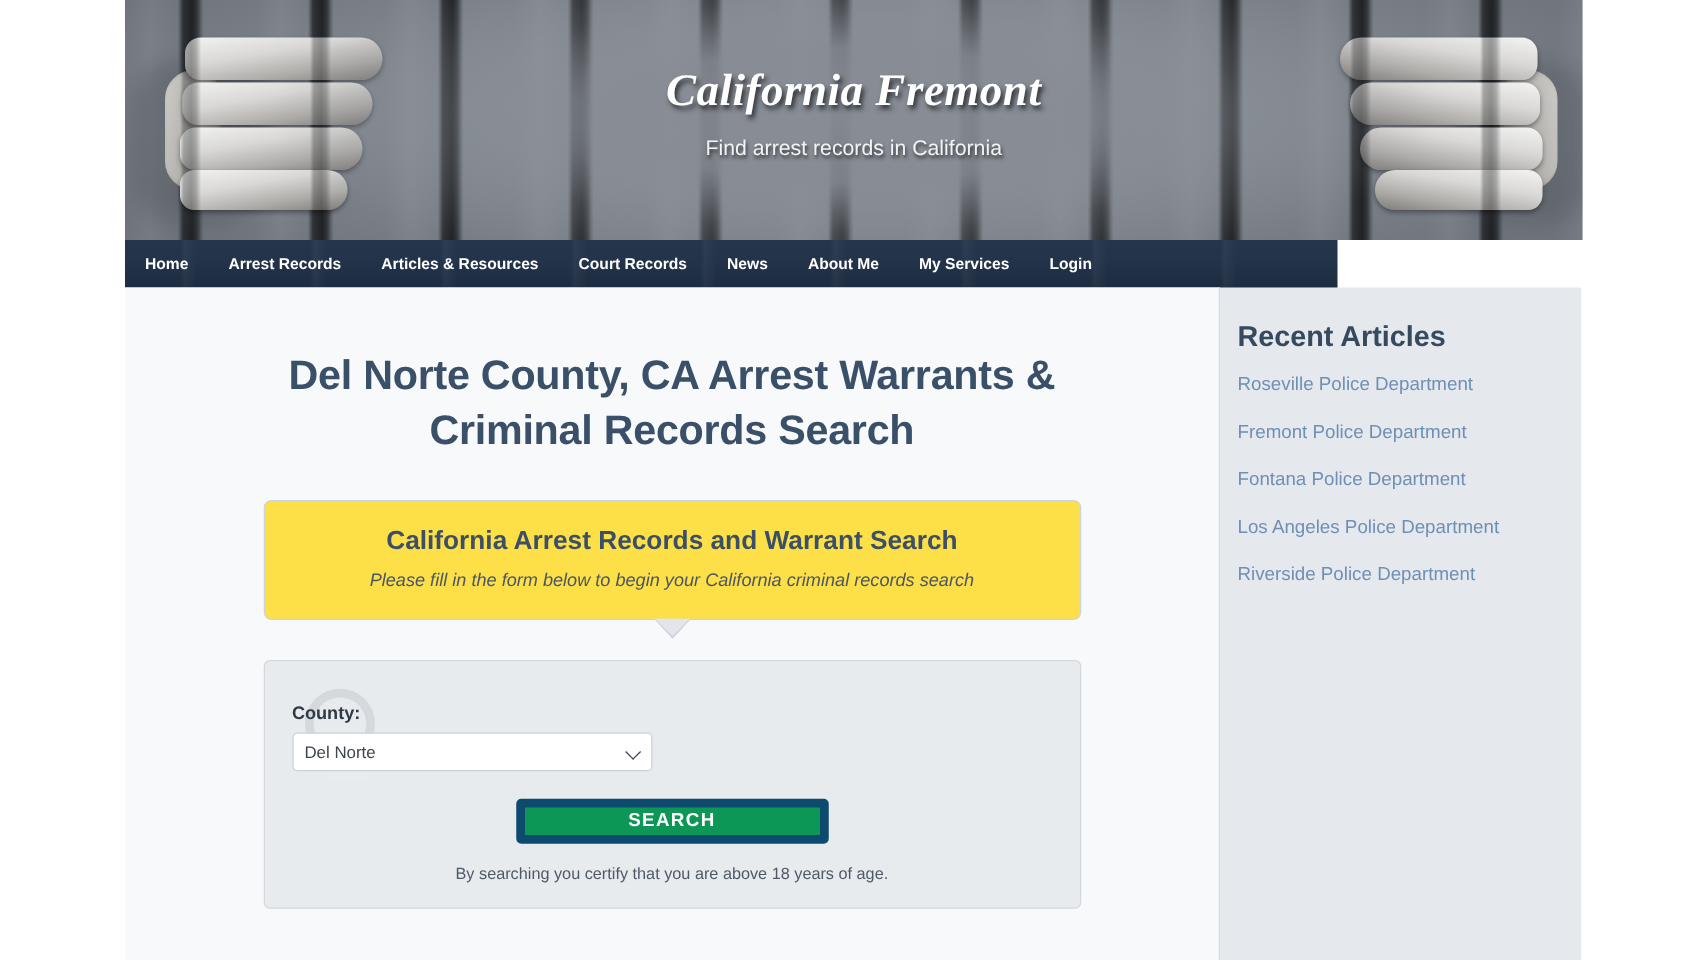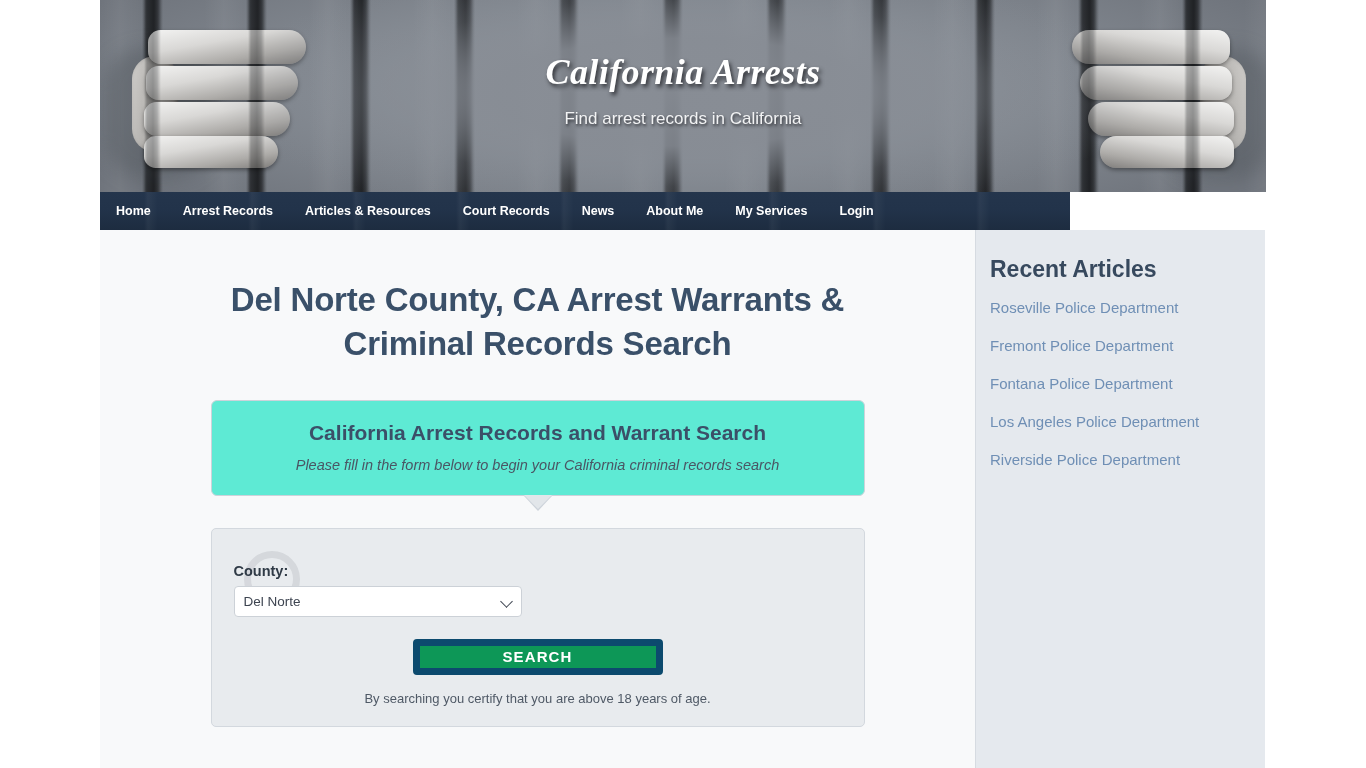--- a/index.html
+++ b/index.html
@@ -195,21 +195,21 @@
     font-size: 33px;
     font-weight: bold;
     line-height: 1.33;
     color: #3a5069;
     letter-spacing: -0.2px;
   }
 
   
   .callout-wrap { position:relative; margin: 34px auto 0; width: 654px; }
   .callout {
-    background: #5eead4;
+    background: #fde047;
     border: 1px solid #cdd3da;
     border-radius: 6px;
     padding: 20px 20px 22px;
     text-align:center;
     position:relative;
   }
   .callout h2 {
     margin: 0 0 12px 0;
     font-size: 21px;
     font-weight: bold;
@@ -369,21 +369,21 @@
         <div class="knuckle k1"></div>
         <div class="knuckle k2"></div>
         <div class="knuckle k3"></div>
         <div class="knuckle k4"></div>
       </div>
 
       <div class="bars-front"></div>
       <div class="banner-veil"></div>
 
       <div class="banner-text">
-        <div class="site-title">California Arrests</div>
+        <div class="site-title">California Fremont</div>
         <div class="site-tagline">Find arrest records in California</div>
       </div>
     </div>
 
     <div class="navbar">
       <a class="nav-item">Home</a>
       <a class="nav-item">Arrest Records</a>
       <a class="nav-item">Articles &amp; Resources</a>
       <a class="nav-item">Court Records</a>
       <a class="nav-item">News</a>

